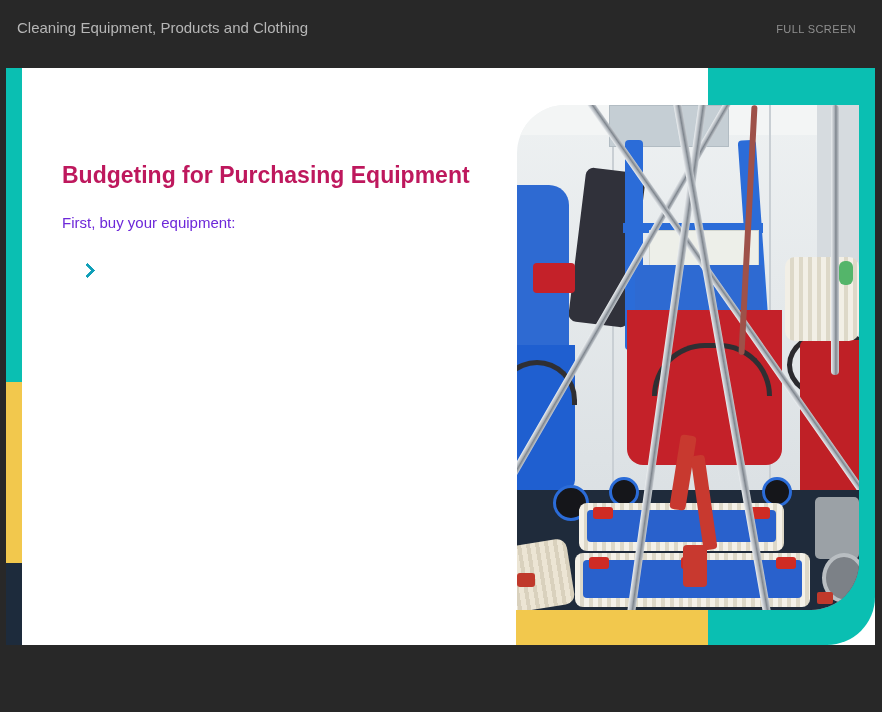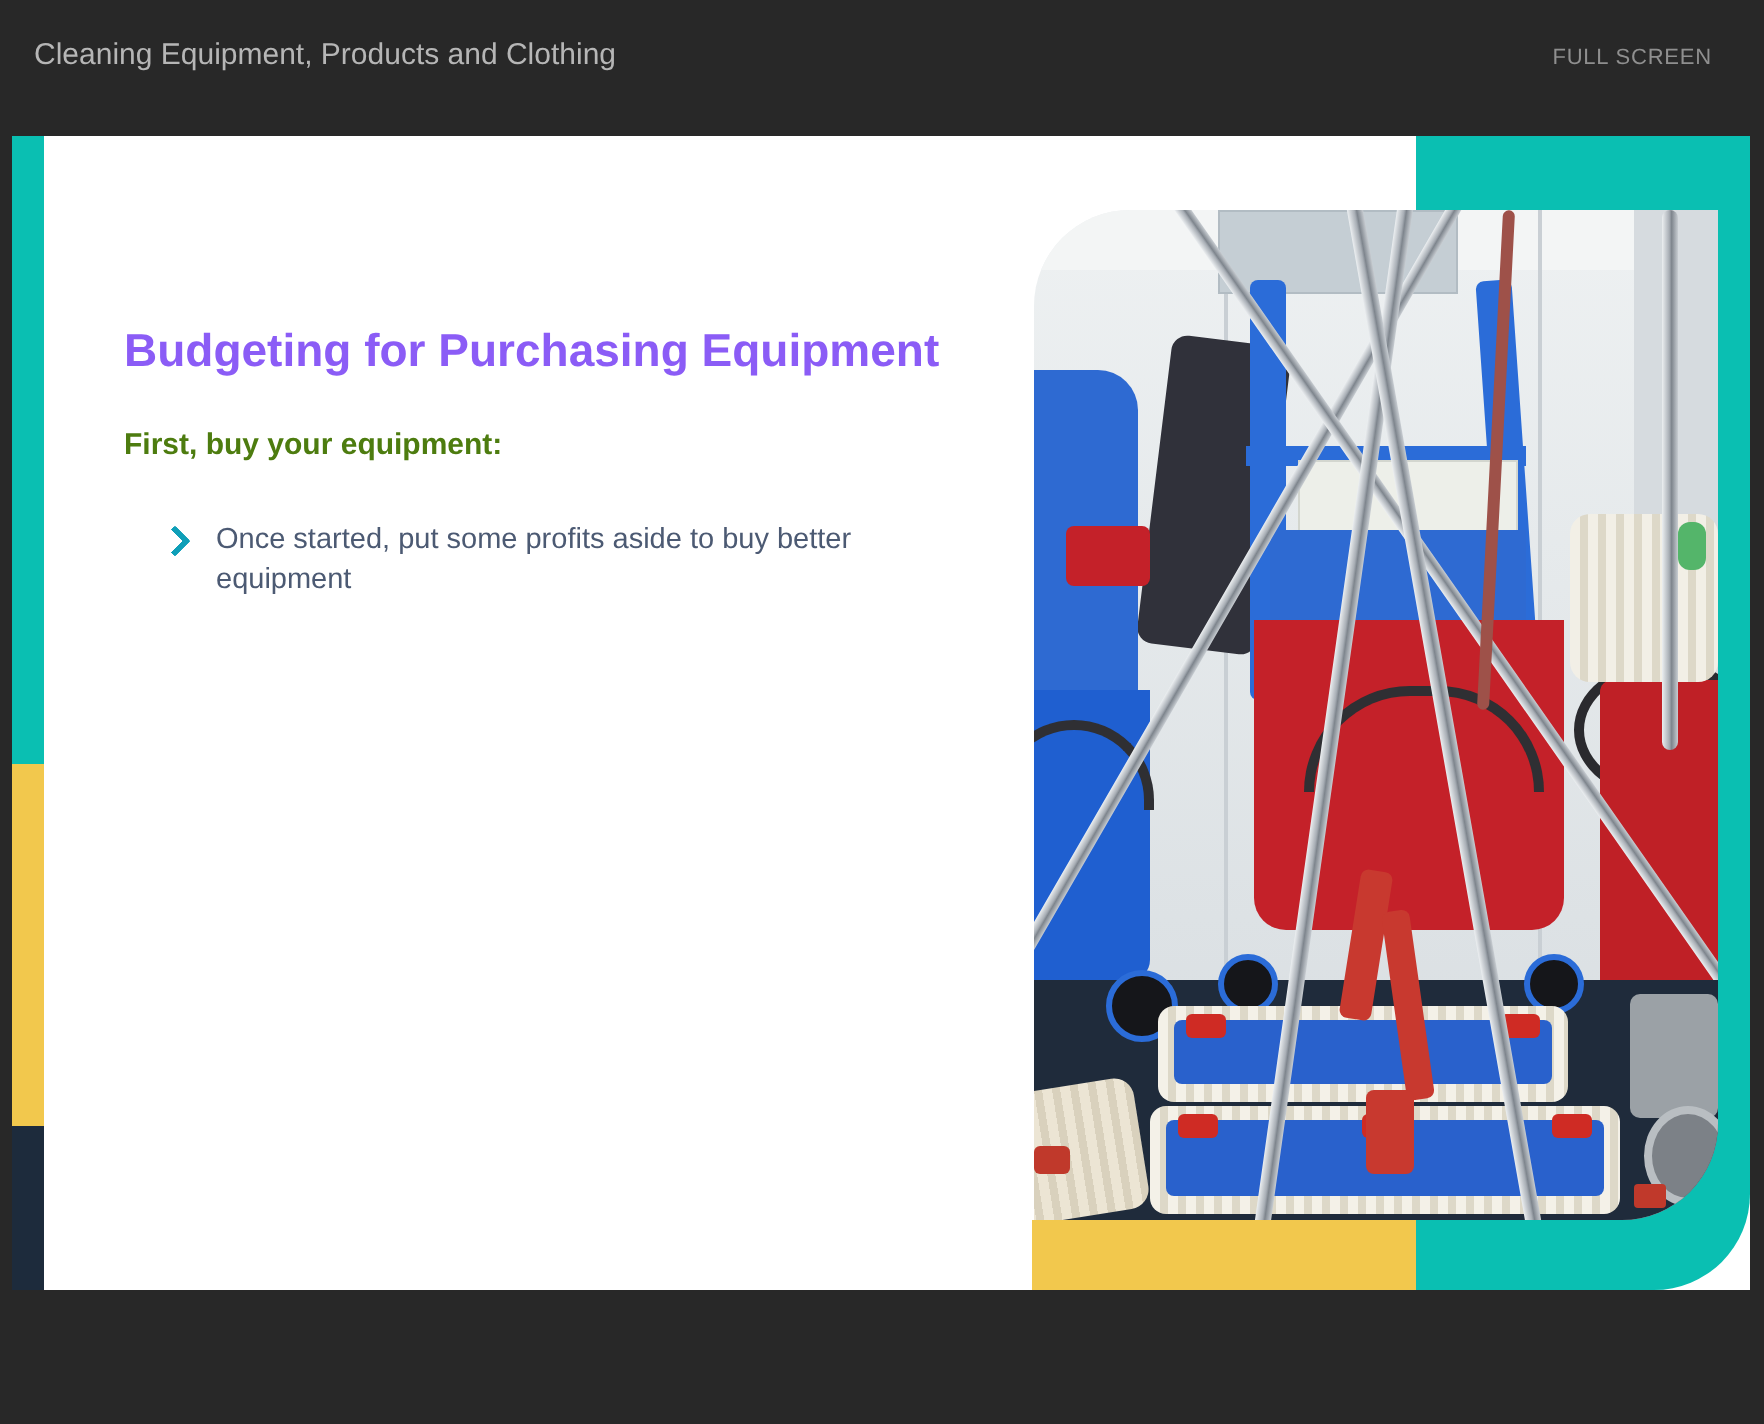--- a/index.html
+++ b/index.html
@@ -19,22 +19,22 @@
   .strip{position:absolute;left:6px;width:16px;}
   .strip.teal{top:68px;height:314px;background:#0abfb2;}
   .strip.yellow{top:382px;height:181px;background:#f2c84d;}
   .strip.navy{top:563px;height:82px;background:#1d2b3c;}
   
   .slide{position:absolute;left:22px;top:68px;width:853px;height:577px;background:#ffffff;}
   .teal-shape{position:absolute;left:686px;top:0;width:167px;height:577px;background:#0abfb2;border-bottom-right-radius:48px;}
   .yellow-block{position:absolute;left:494px;top:542px;width:192px;height:35px;background:#f2c84d;}
   
   .content{position:absolute;left:40px;top:93px;width:428px;color:#4c5a73;}
-  .content h1{margin:0;font-size:23px;line-height:28px;font-weight:bold;color:#8b5cf6;}
-  .intro{margin-top:25px;font-size:15px;color:#4d7c0f;font-weight:bold;}
+  .content h1{margin:0;font-size:23px;line-height:28px;font-weight:bold;color:#be185d;}
+  .intro{margin-top:25px;font-size:15px;color:#6d28d9;}
   ul.bullets{list-style:none;margin:30px 0 0 0;padding:0;}
   ul.bullets li{position:relative;padding-left:46px;margin-bottom:15px;font-size:14.5px;line-height:19.5px;color:#4c5a73;}
   .b-chev{position:absolute;left:20px;top:4px;width:8px;height:8px;
     border-top:3px solid #0f9fb8;border-right:3px solid #0f9fb8;border-radius:1px;transform:rotate(45deg);}
   
   .photo{position:absolute;left:495px;top:37px;width:342px;height:505px;overflow:hidden;
     border-radius:48px 0 48px 0;background:linear-gradient(#eef1f2,#dde2e5 70%,#d7dce0);}
   .photo *{position:absolute;}
   .ph-ceiling{left:0;top:0;width:342px;height:30px;background:#f3f5f5;}
   .ph-panel1{left:95px;top:0;width:2px;height:400px;background:#c9cfd4;}
@@ -109,21 +109,20 @@
 
   <div class="content">
     <h1>Budgeting for Purchasing Equipment</h1>
     <div class="intro">First, buy your equipment:</div>
     <ul class="bullets">
       <li>
         <span class="b-chev"></span>
       </li>
       <li>
         <span class="b-chev"></span>
-        <span>Once started, put some profits aside to buy better equipment</span>
       </li>
     </ul>
   </div>
 
   <div class="photo">
     <div class="ph-ceiling"></div>
     <div class="ph-panel1"></div>
     <div class="ph-panel2"></div>
     <div class="ph-wall-r"></div>
     <div class="ph-graybox"></div>

